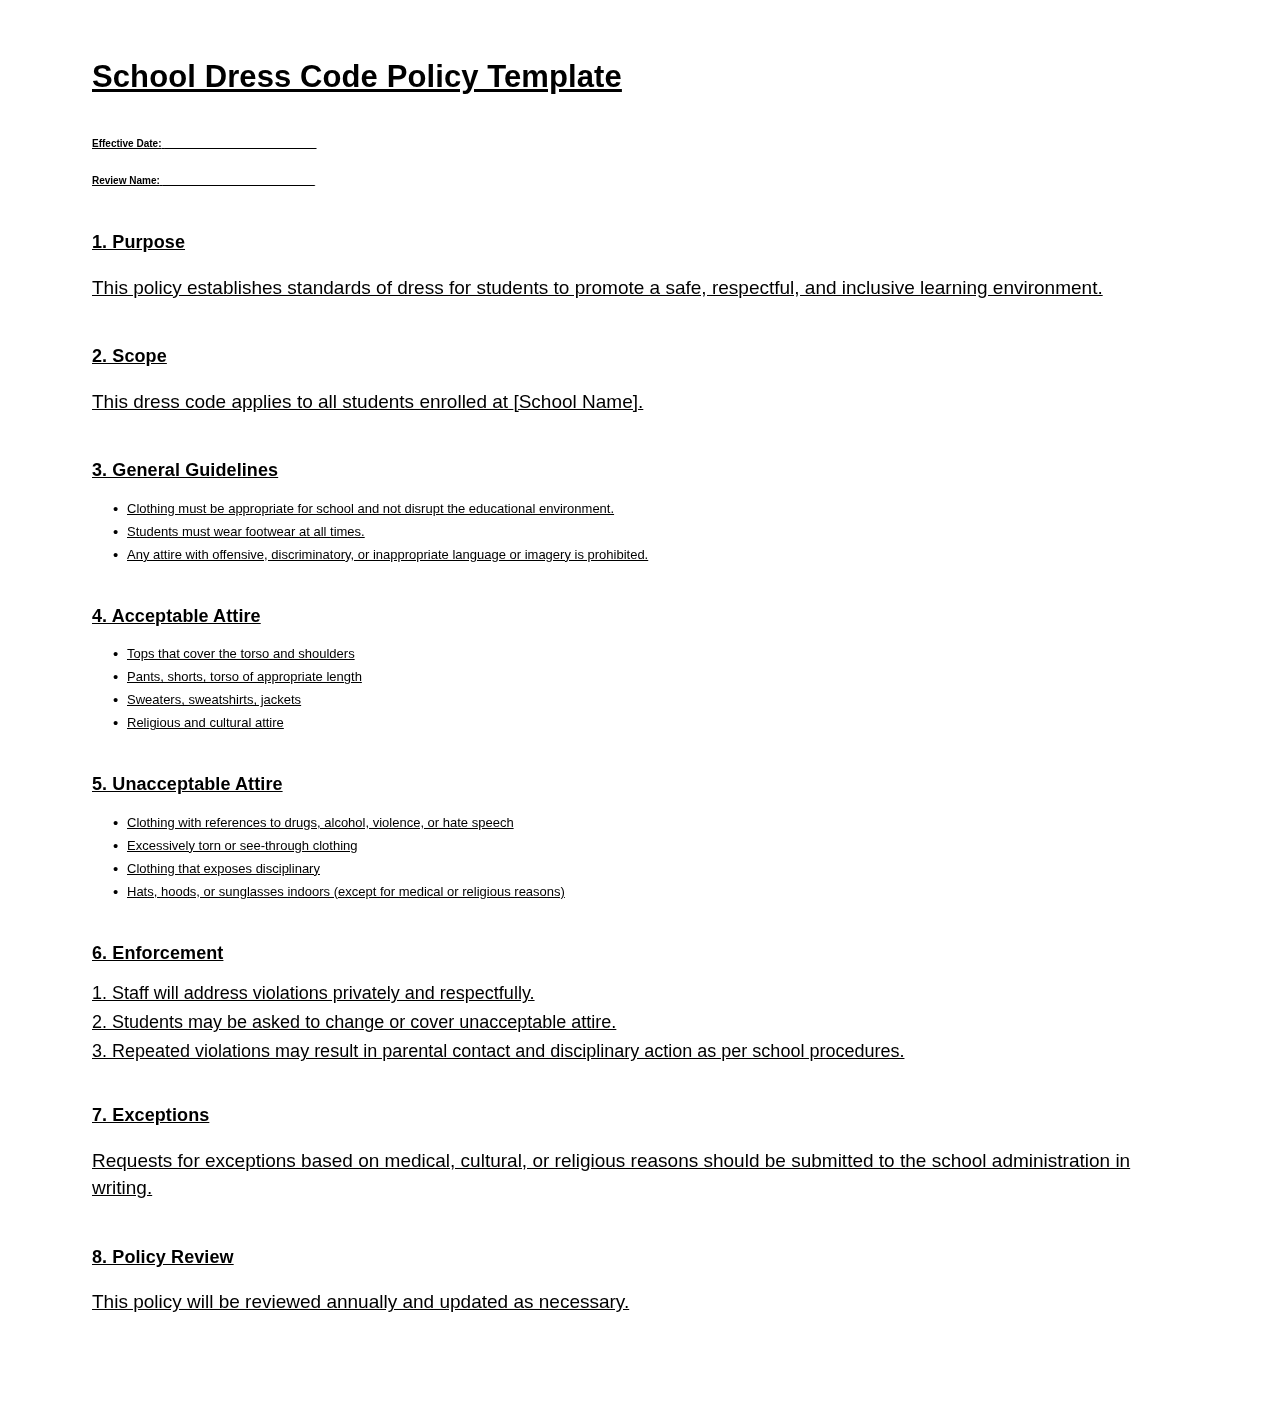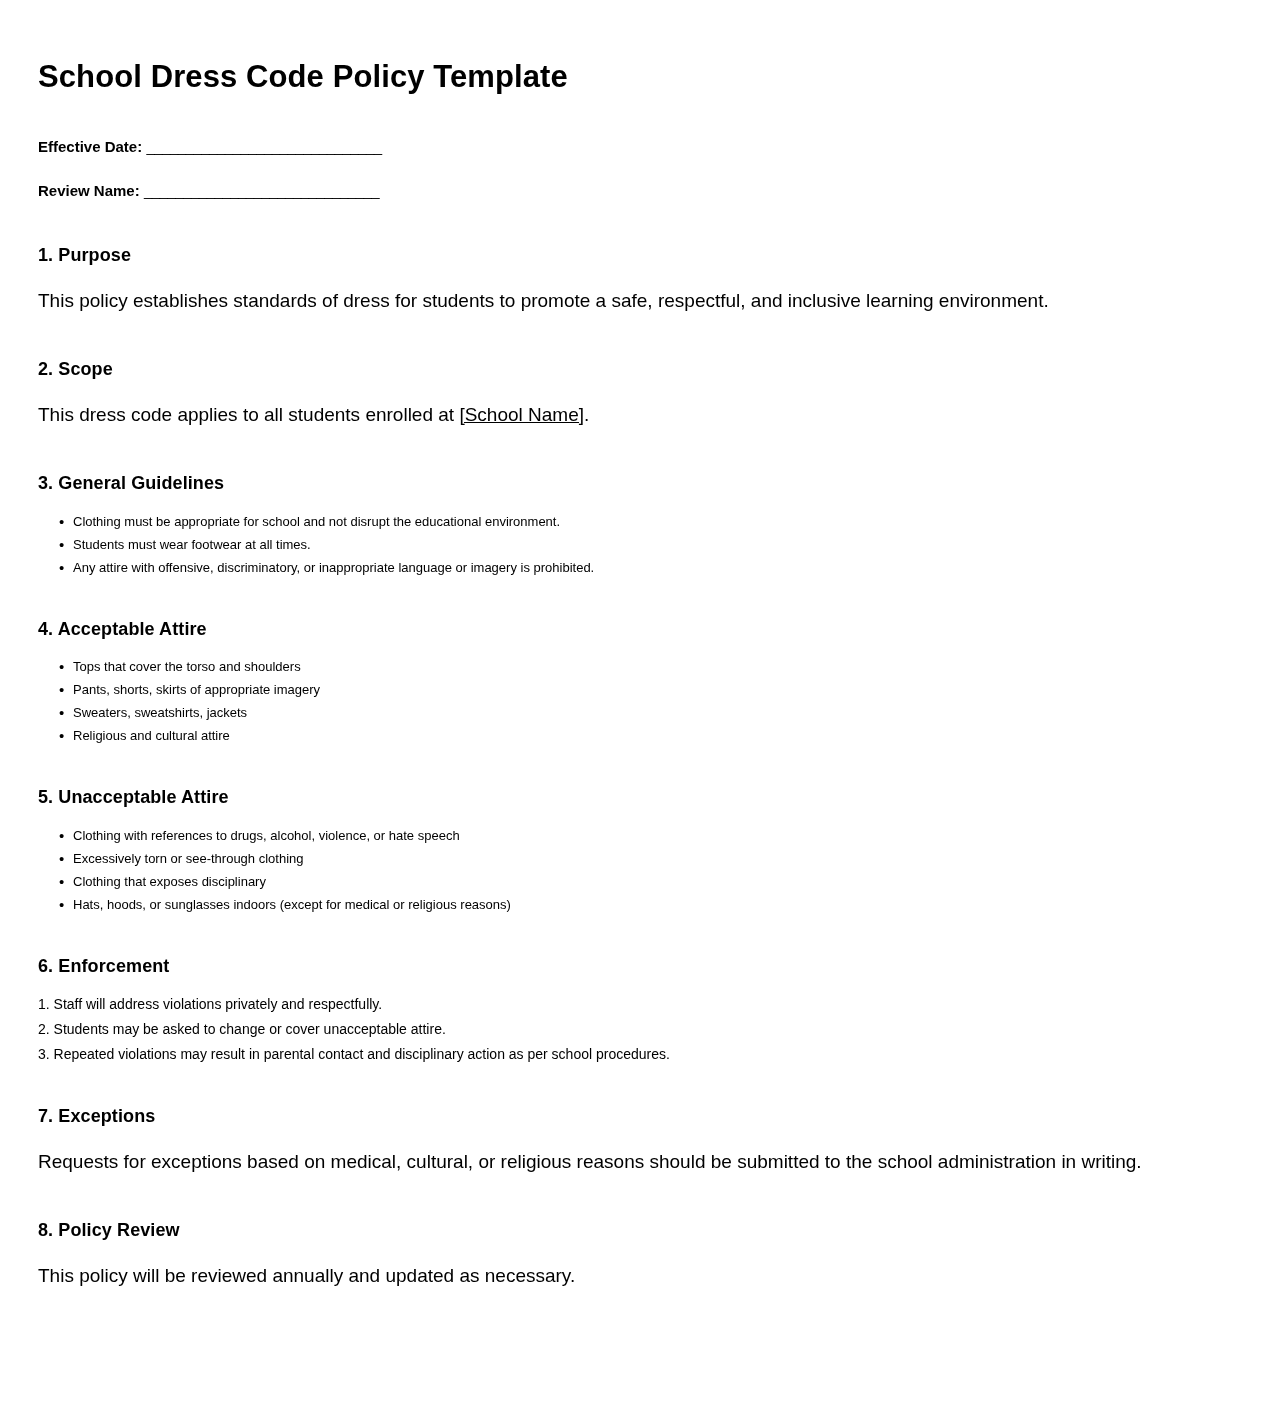--- a/index.html
+++ b/index.html
@@ -8,32 +8,33 @@
     background: #ffffff;
   }
   body {
     width: 1263px;
     min-height: 1423px;
     font-family: "Liberation Sans", sans-serif;
     color: #000000;
     -webkit-font-smoothing: antialiased;
   }
   .page {
-    padding: 58px 80px 60px 38px;
+    padding: 58px 80px 60px 92px;
     box-sizing: border-box;
+    text-decoration: underline;
   }
   .doc-title {
     font-size: 31px;
     font-weight: bold;
     line-height: 1.2;
     letter-spacing: 0.1px;
     margin: 0 0 42px 0;
   }
   .meta-line {
-    font-size: 15px;
+    font-size: 10px;
     font-weight: bold;
     line-height: 1.3;
     margin: 0 0 24px 0;
     white-space: nowrap;
   }
   .meta-line:last-of-type {
     margin-bottom: 0;
   }
   .blank-rule {
     font-weight: normal;
@@ -76,21 +77,21 @@
     top: -1px;
     font-size: 15px;
     line-height: 1.0;
   }
   ol.numbered-lines {
     margin: 0;
     padding: 0;
     list-style: none;
   }
   ol.numbered-lines li {
-    font-size: 14px;
+    font-size: 18px;
     line-height: 1.0;
     margin: 0 0 11px 0;
   }
   ol.numbered-lines li:last-child {
     margin-bottom: 0;
   }
   .placeholder-underline {
     text-decoration: underline;
   }
   .meta-block {
@@ -131,21 +132,21 @@
       <li>Clothing must be appropriate for school and not disrupt the educational environment.</li>
       <li>Students must wear footwear at all times.</li>
       <li>Any attire with offensive, discriminatory, or inappropriate language or imagery is prohibited.</li>
     </ul>
   </div>
 
   <div class="section">
     <h2 class="section-heading">4. Acceptable Attire</h2>
     <ul class="bullet-list">
       <li>Tops that cover the torso and shoulders</li>
-      <li>Pants, shorts, skirts of appropriate imagery</li>
+      <li>Pants, shorts, torso of appropriate length</li>
       <li>Sweaters, sweatshirts, jackets</li>
       <li>Religious and cultural attire</li>
     </ul>
   </div>
 
   <div class="section">
     <h2 class="section-heading">5. Unacceptable Attire</h2>
     <ul class="bullet-list">
       <li>Clothing with references to drugs, alcohol, violence, or hate speech</li>
       <li>Excessively torn or see-through clothing</li>

